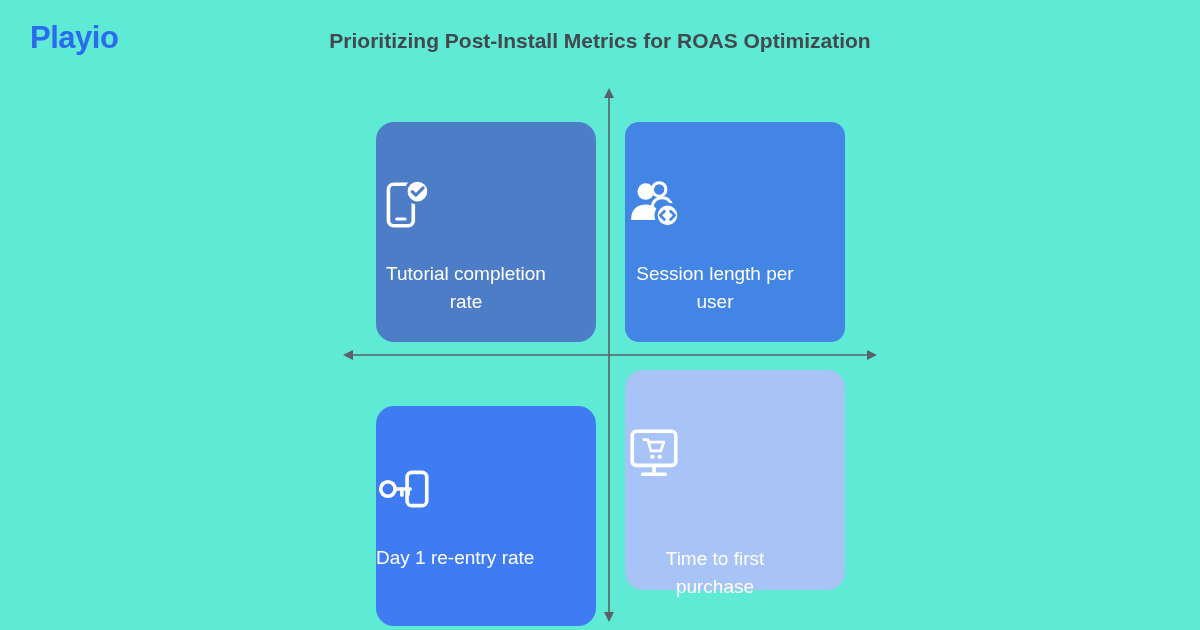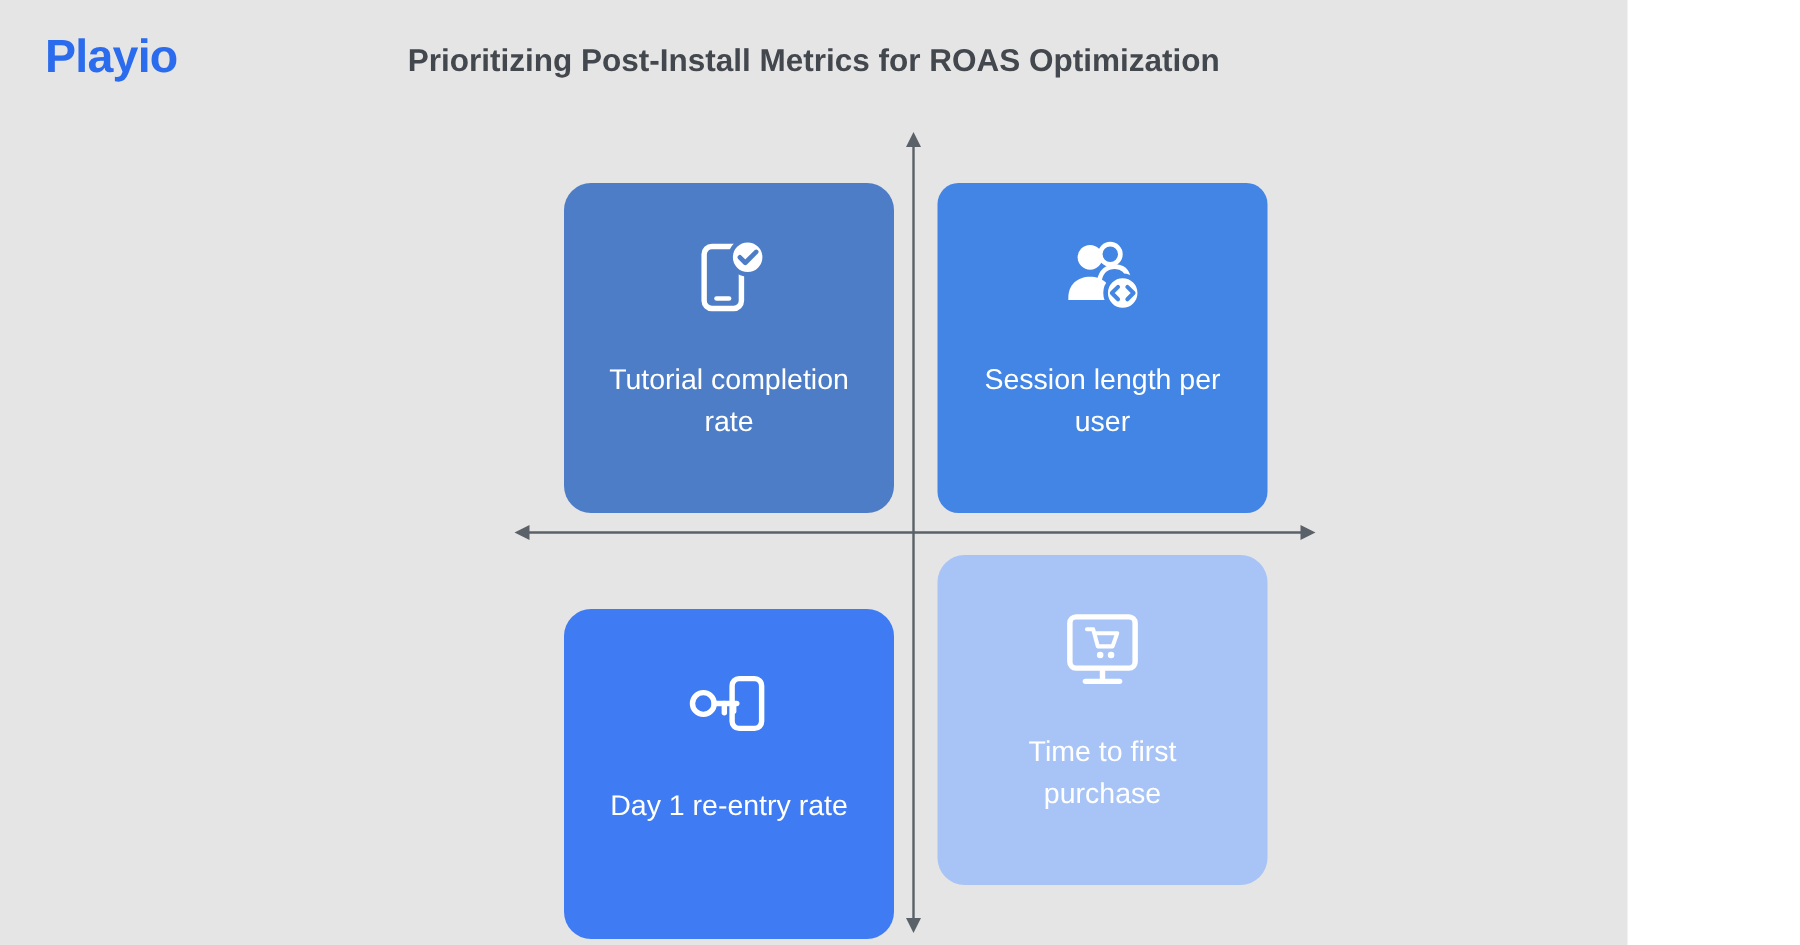--- a/index.html
+++ b/index.html
@@ -3,23 +3,23 @@
 <meta charset="utf-8">
 <style>
   * { margin: 0; padding: 0; box-sizing: border-box; }
   html, body { width: 1200px; height: 630px; }
   body {
     font-family: "Liberation Sans", sans-serif;
     overflow: hidden;
   }
   .stage {
     position: relative;
-    width: 1085px;
+    width: 1200px;
     height: 630px;
-    background: #e5e5e5;
+    background: #5eead4;
   }
   .logo {
     position: absolute;
     left: 30px;
     top: 20px;
     font-size: 31px;
     font-weight: bold;
     letter-spacing: -0.5px;
     color: #2b6bed;
   }
@@ -41,28 +41,28 @@
     height: 630px;
     pointer-events: none;
   }
   .card {
     position: absolute;
     width: 220px;
     height: 220px;
     border-radius: 18px;
     display: flex;
     flex-direction: column;
-    align-items: center;
-    padding-top: 34px;
+    align-items: flex-start;
+    padding-top: 54px;
     color: #ffffff;
   }
   .card.q-tl { left: 376px; top: 122px; }
   .card.q-tr { left: 625px; top: 122px; }
   .card.q-bl { left: 376px; top: 370px; margin-top: 36px; }
-  .card.q-br { left: 625px; top: 370px; }
+  .card.q-br { left: 625px; top: 370px; gap: 37px; }
   .card .icon {
     width: 58px;
     height: 58px;
     display: block;
   }
   .card .icon svg { width: 58px; height: 58px; display: block; }
   .card .label {
     margin-top: 26px;
     max-width: 180px;
     text-align: center;

